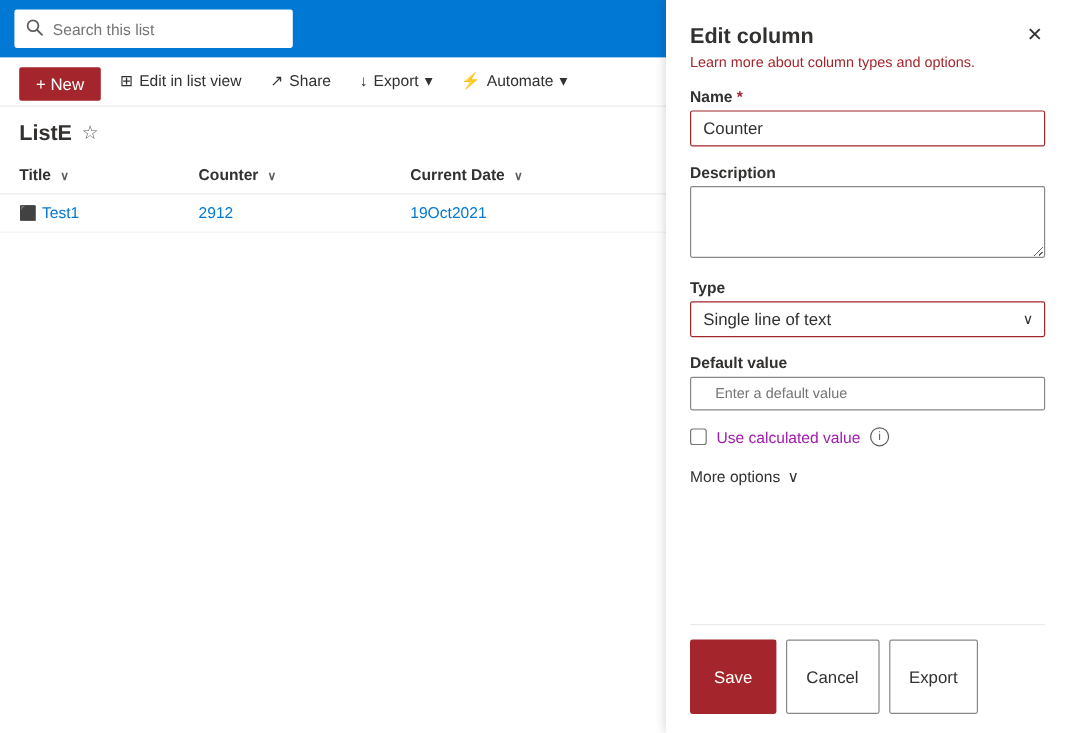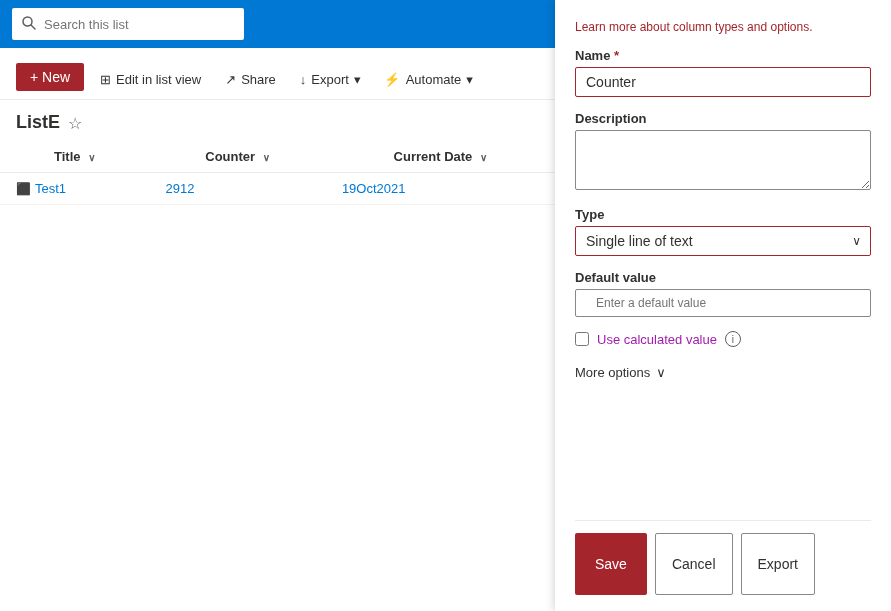--- a/index.html
+++ b/index.html
@@ -40,25 +40,25 @@
       font-size: 13px;
       color: #333;
       width: 100%;
       background: transparent;
     }
     .search-icon-svg { color: #605e5c; flex-shrink: 0; }
 
     
     .toolbar {
       display: flex;
-      align-items: flex-end;
+      align-items: flex-start;
       padding: 8px 16px;
       gap: 8px;
       border-bottom: 1px solid #edebe9;
-      height: 52px;
+      height: 41px;
       background: #fff;
     }
     .btn-new {
       background: #a4262c;
       color: #fff;
       border: none;
       border-radius: 2px;
       padding: 6px 14px;
       font-size: 14px;
       cursor: pointer;
@@ -77,39 +77,39 @@
       align-items: center;
       gap: 5px;
       padding: 4px 8px;
       border-radius: 2px;
     }
 
     
     .list-header {
       padding: 12px 32px 8px 16px;
       display: flex;
-      align-items: flex-end;
+      align-items: flex-start;
       gap: 8px;
     }
     .list-title {
       font-size: 18px;
       font-weight: 600;
       color: #323130;
     }
     .star-icon { color: #605e5c; font-size: 16px; cursor: pointer; }
 
     
     .table-area {
       flex: 1;
       overflow: auto;
     }
     table { width: 100%; border-collapse: collapse; }
     thead tr { border-bottom: 1px solid #edebe9; }
     th {
-      text-align: center;
+      text-align: left;
       padding: 8px 16px;
       font-size: 13px;
       font-weight: 600;
       color: #323130;
       white-space: nowrap;
     }
     th .sort-arrow { font-size: 10px; color: #605e5c; margin-left: 4px; }
     td {
       padding: 8px 16px;
       font-size: 13px;
@@ -378,20 +378,24 @@
     <td class="counter-cell">2912</td>
     <td class="date-cell">19Oct2021</td>
   </tr>
         </tbody>
     </table>
   </div>
 </div>
 
 <div class="right-panel">
 
+  <div class="panel-header">
+    <span class="panel-title">Edit column</span>
+    <button class="close-btn">✕</button>
+  </div>
 
   <a class="learn-link">Learn more about column types and options.</a>
 
   <div class="form-group">
     <label class="form-label">
       <span>Name</span>
       <span class="required">*</span>
     </label>
     <input class="form-input" type="text" value="Counter" style="">
   </div>

